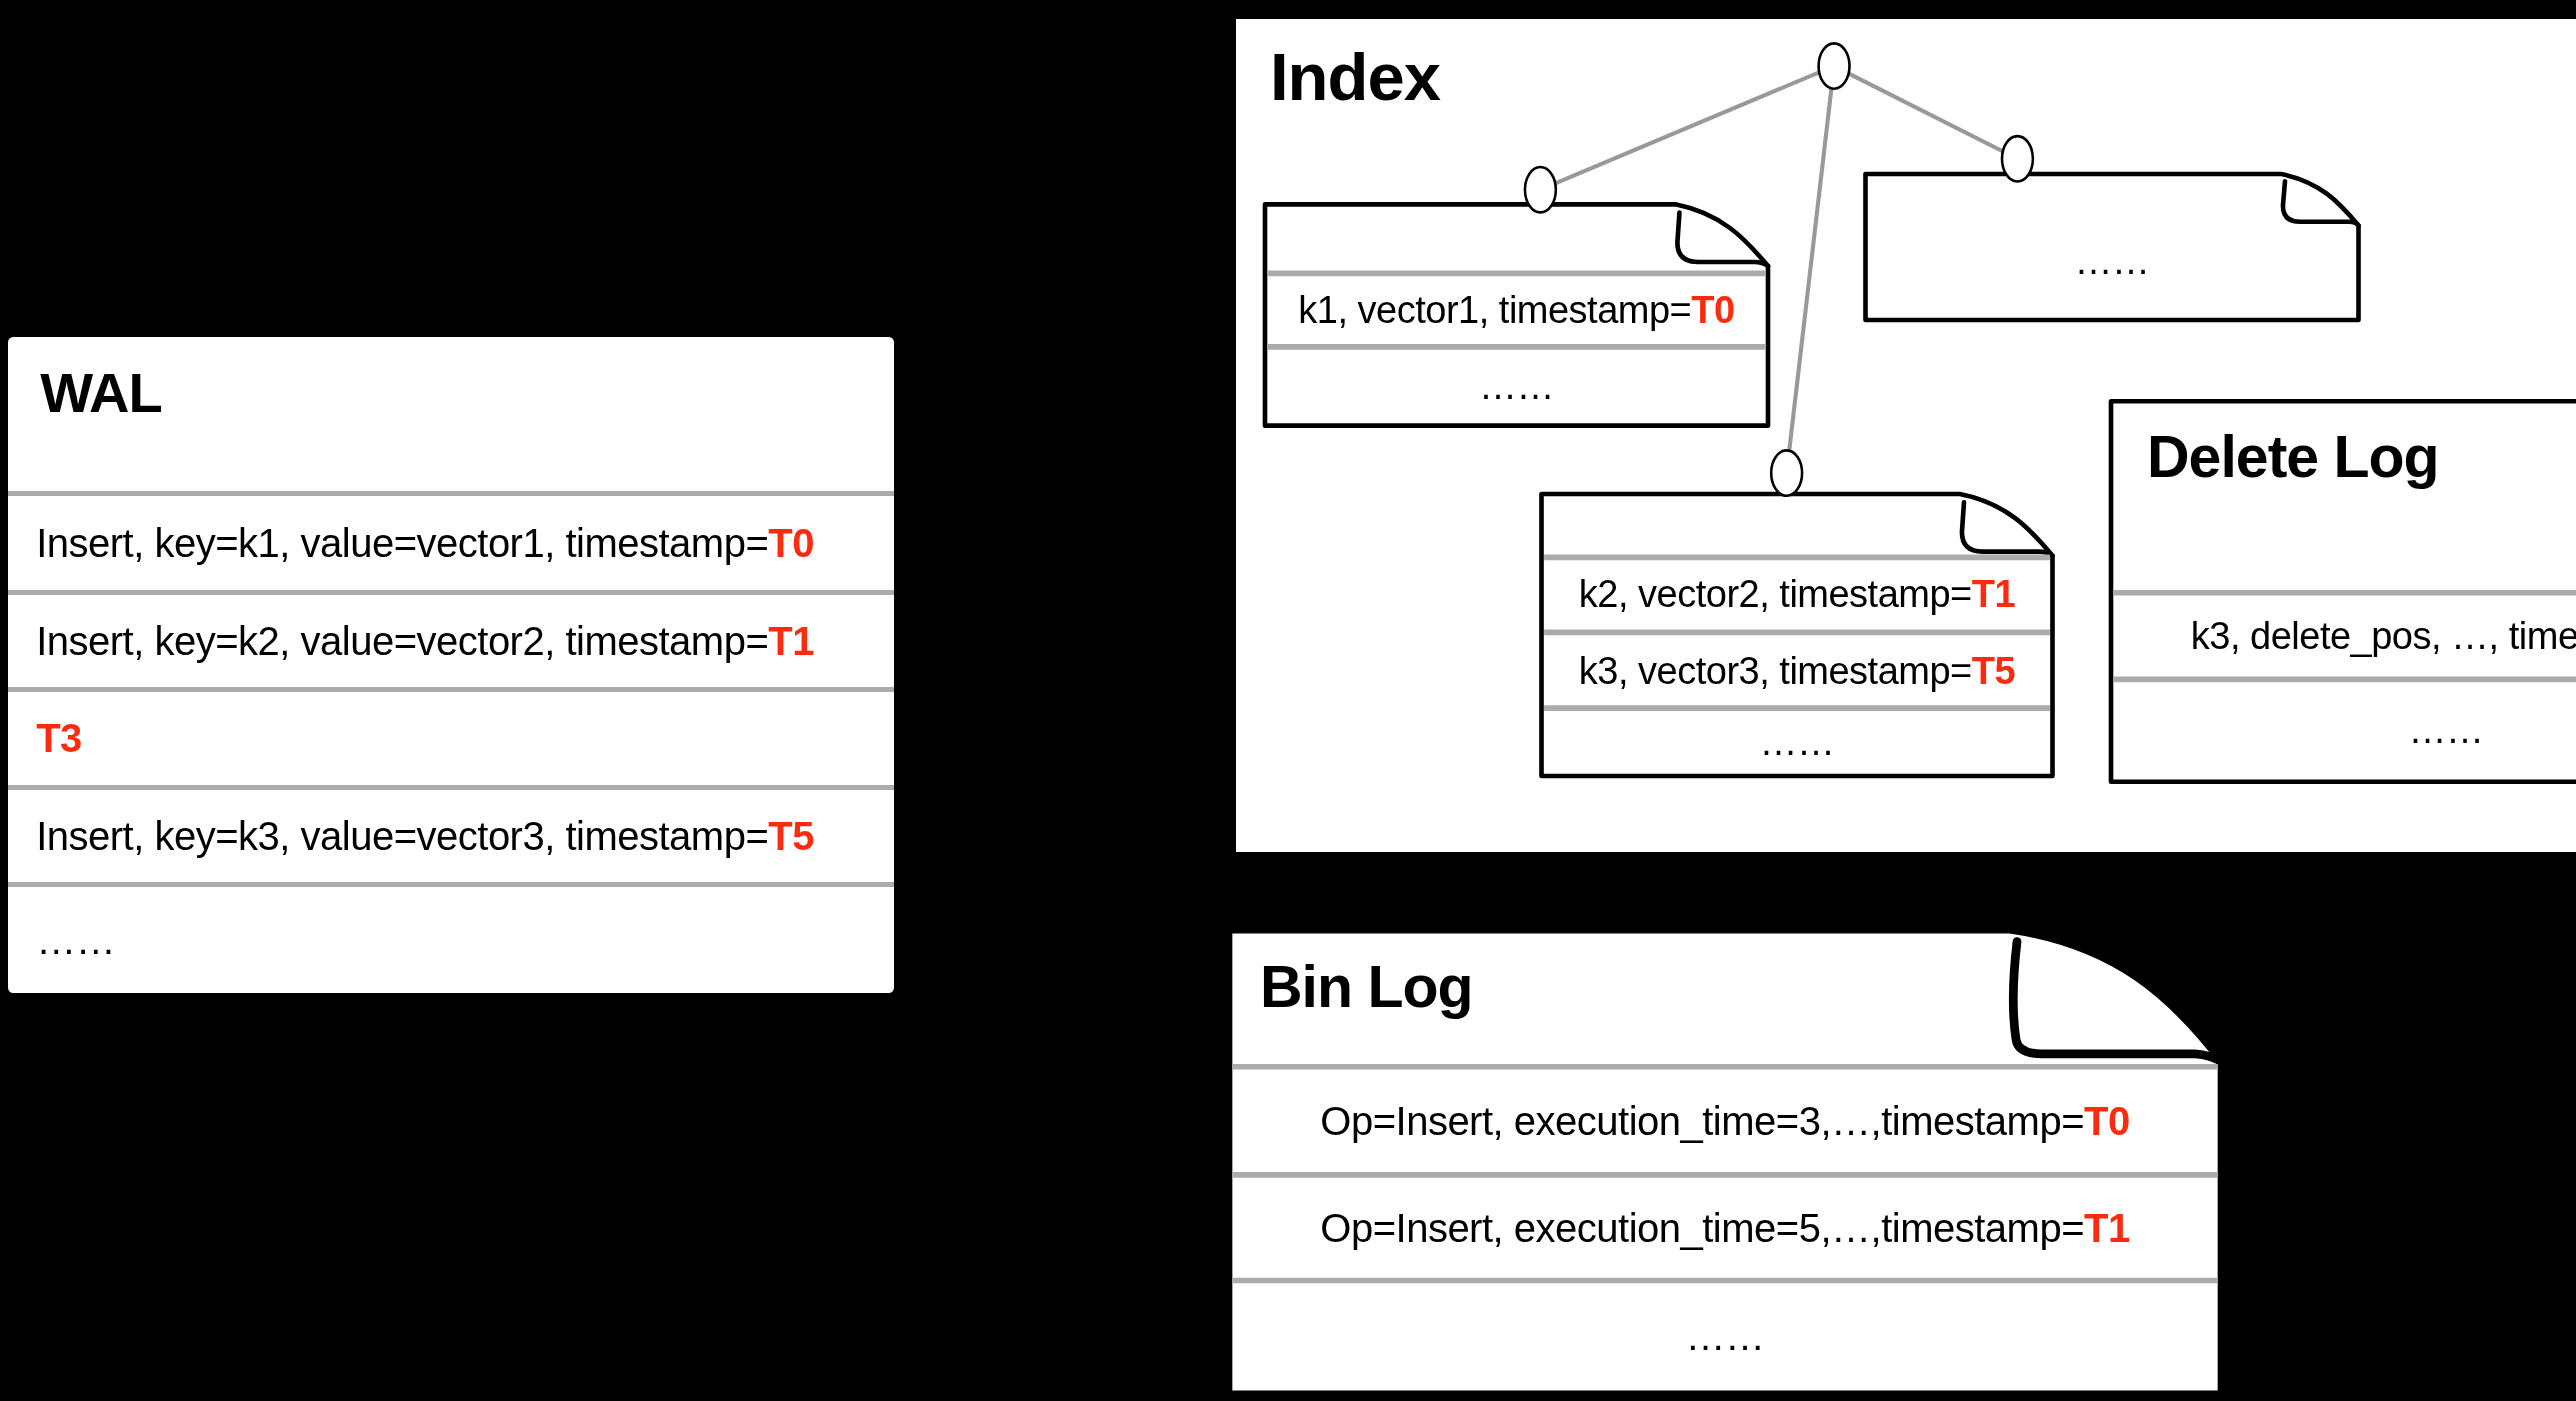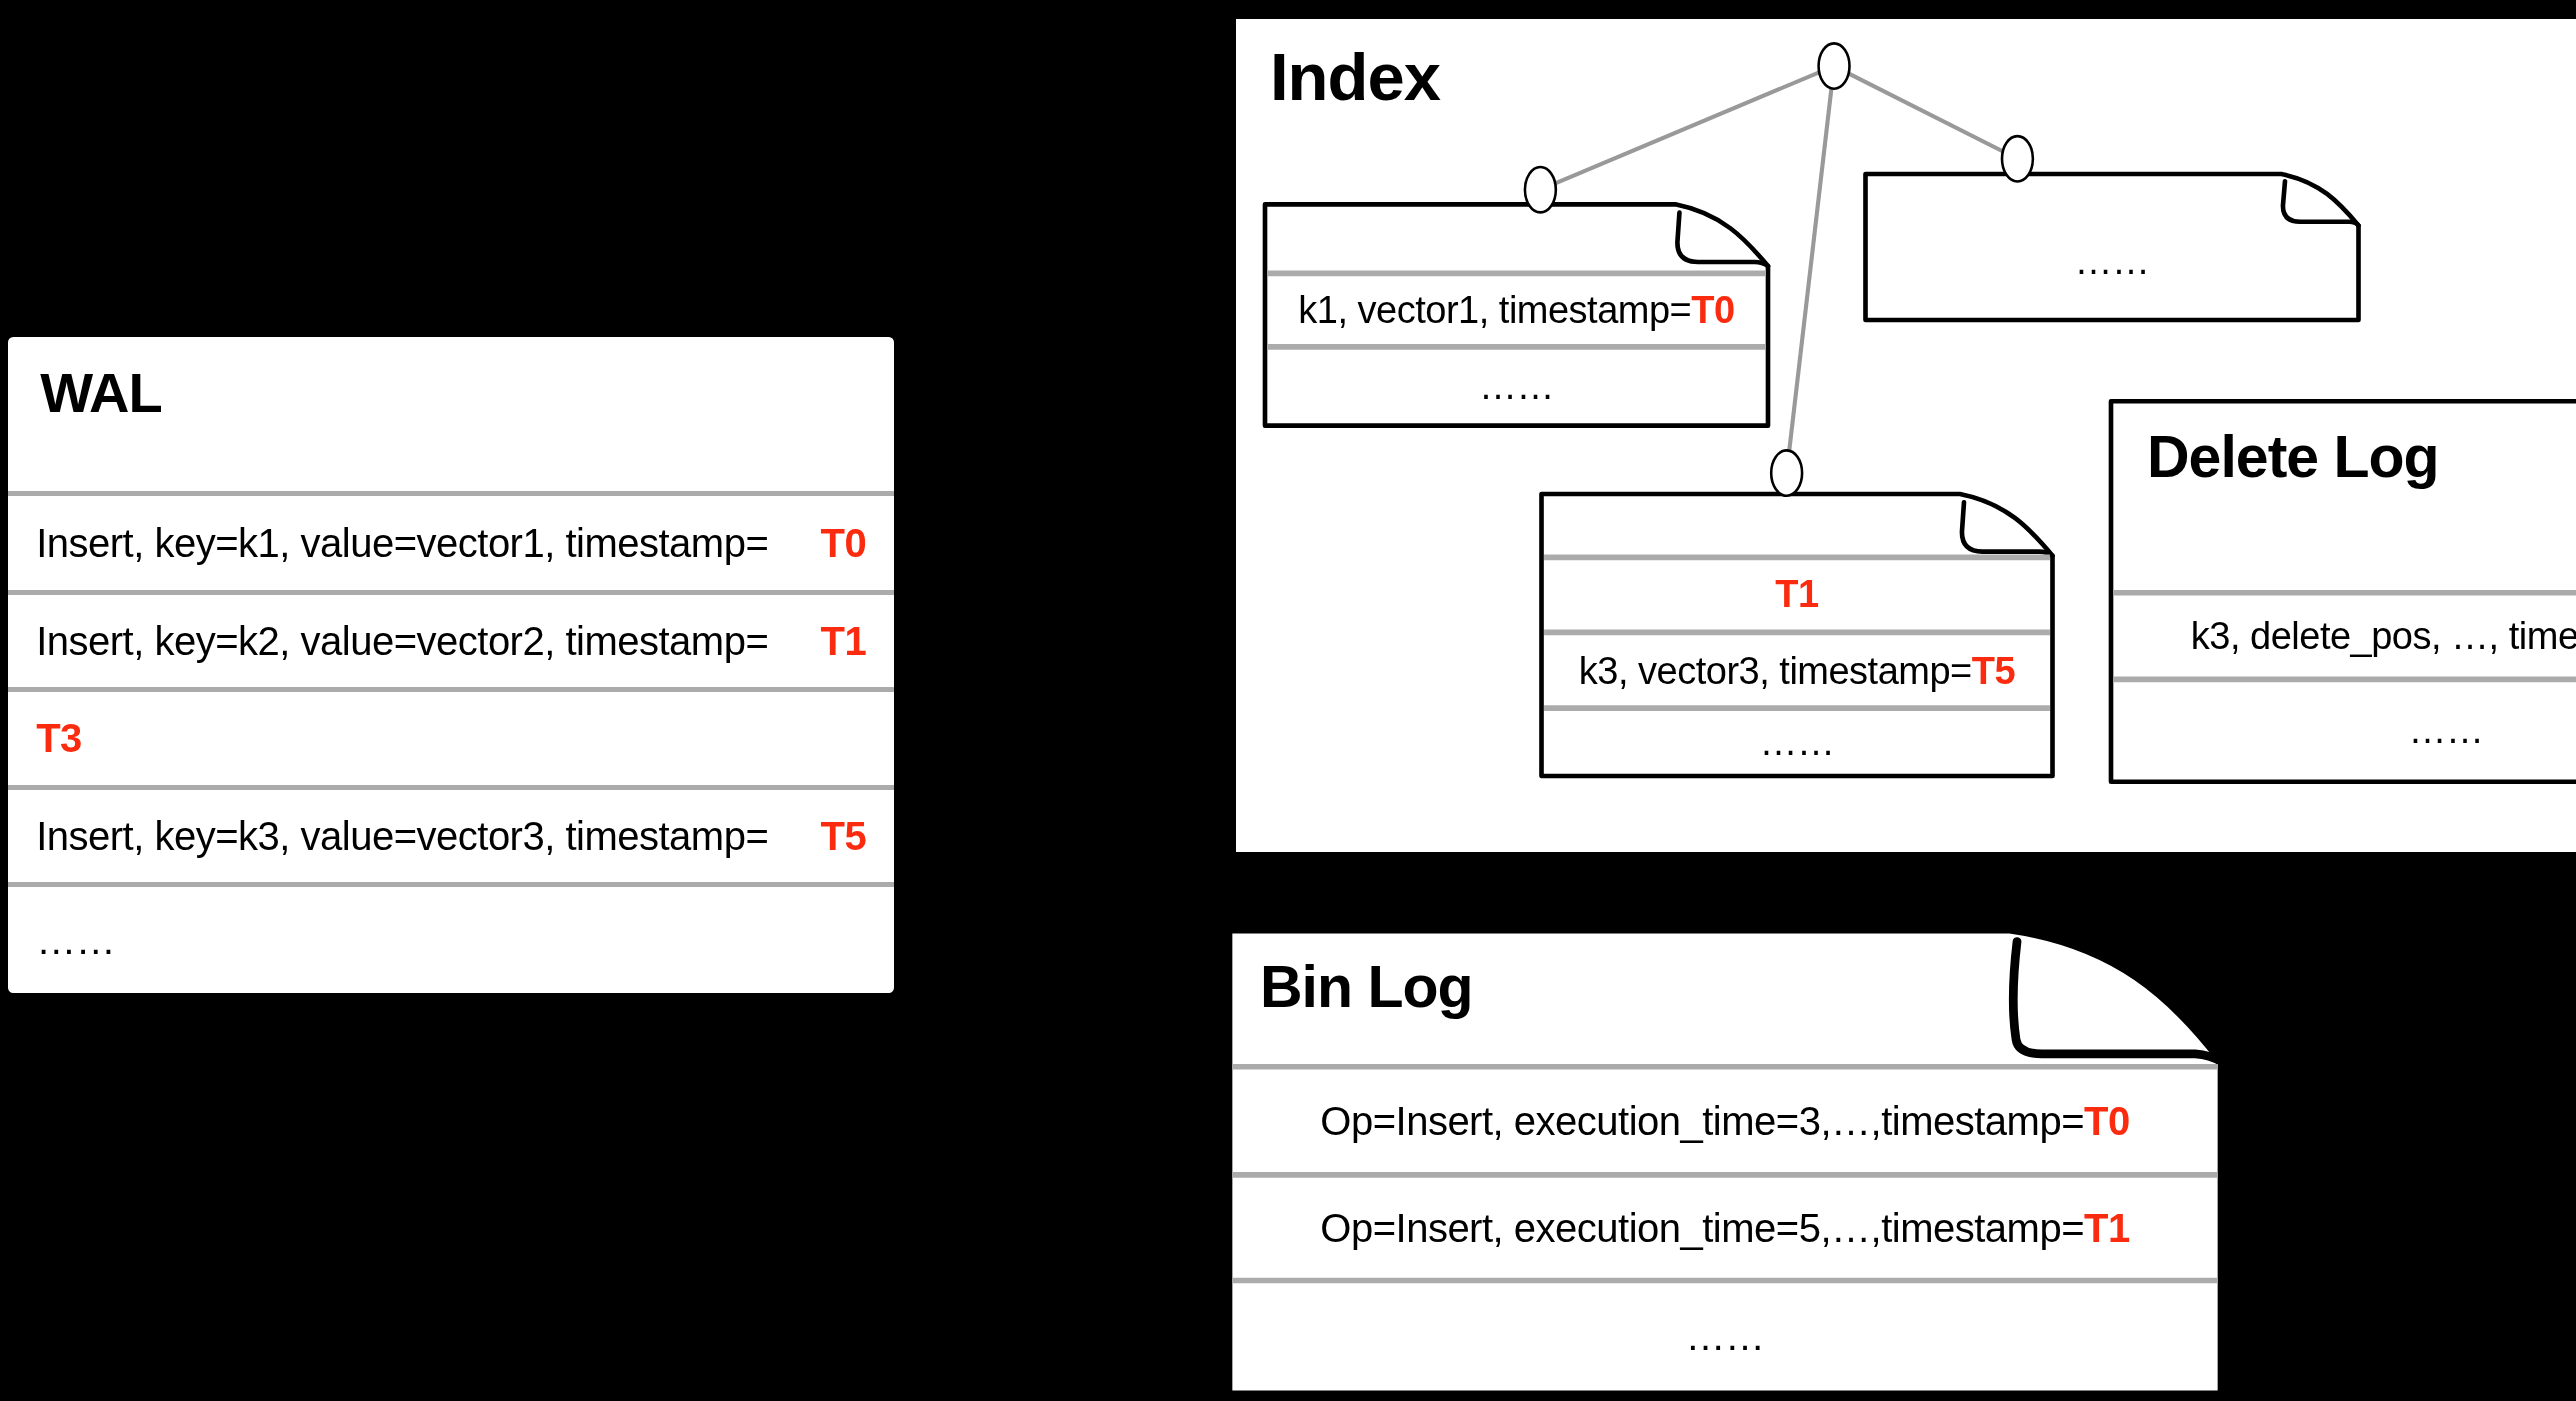--- a/index.html
+++ b/index.html
@@ -34,21 +34,21 @@
     white-space:nowrap;
   }
   
   .wal{border-radius:8.2px;border-width:3.1px}
   .wal-title{left:32px;top:28px;font-size:56px}
   .wal-rows{position:absolute;left:0;right:0;top:154px;bottom:0;display:flex;flex-direction:column}
   .wrow{
     border-top:5.2px solid var(--separator);
     display:flex;align-items:center;
     padding:0 28px;
-    font-size:40px;letter-spacing:-0.5px;white-space:nowrap;justify-content:space-between;
+    font-size:40px;letter-spacing:-0.5px;white-space:nowrap;
   }
   
   .doc{position:absolute;z-index:2}
   .doc svg{position:absolute;left:0;top:0;width:100%;height:100%;overflow:visible}
   .page{fill:var(--paper);stroke:var(--border);stroke-width:9;stroke-linejoin:round}
   .crease{fill:none;stroke:var(--border);stroke-width:9;stroke-linecap:round}
   .sep{stroke:var(--separator);stroke-width:11}
   .doc-binlog .page{stroke-width:13}
   .doc-binlog .crease{stroke-width:17}
   .row{
@@ -128,20 +128,21 @@
 
   <div class="doc" style="left:1541px;top:494px;width:512px;height:282px">
     <svg viewBox="0 0 993 548">
       <path class="page" d="M0,0 L813,0 C903,18 948,66 993,120 L993,548 L0,548 Z"></path>
       <path class="crease" d="M821,16 L817,74 Q817,112 857,112 L967,112 Q982,112 993,120"></path>
       <line class="sep" x1="5" y1="123" x2="988" y2="123"></line>
       <line class="sep" x1="5" y1="269" x2="988" y2="269"></line>
       <line class="sep" x1="5" y1="416" x2="988" y2="416"></line>
     </svg>
     <div class="row" style="top:63px;height:75px">
+      <span>k2, vector2, timestamp=</span>
         <span class="hl">T1</span>
     </div>
     <div class="row" style="top:139px;height:76px">
       <span>k3, vector3, timestamp=</span>
         <span class="hl">T5</span>
     </div>
     <div class="row center" style="top:214px;height:68px">
       <span>……</span>
     </div>
   </div>

